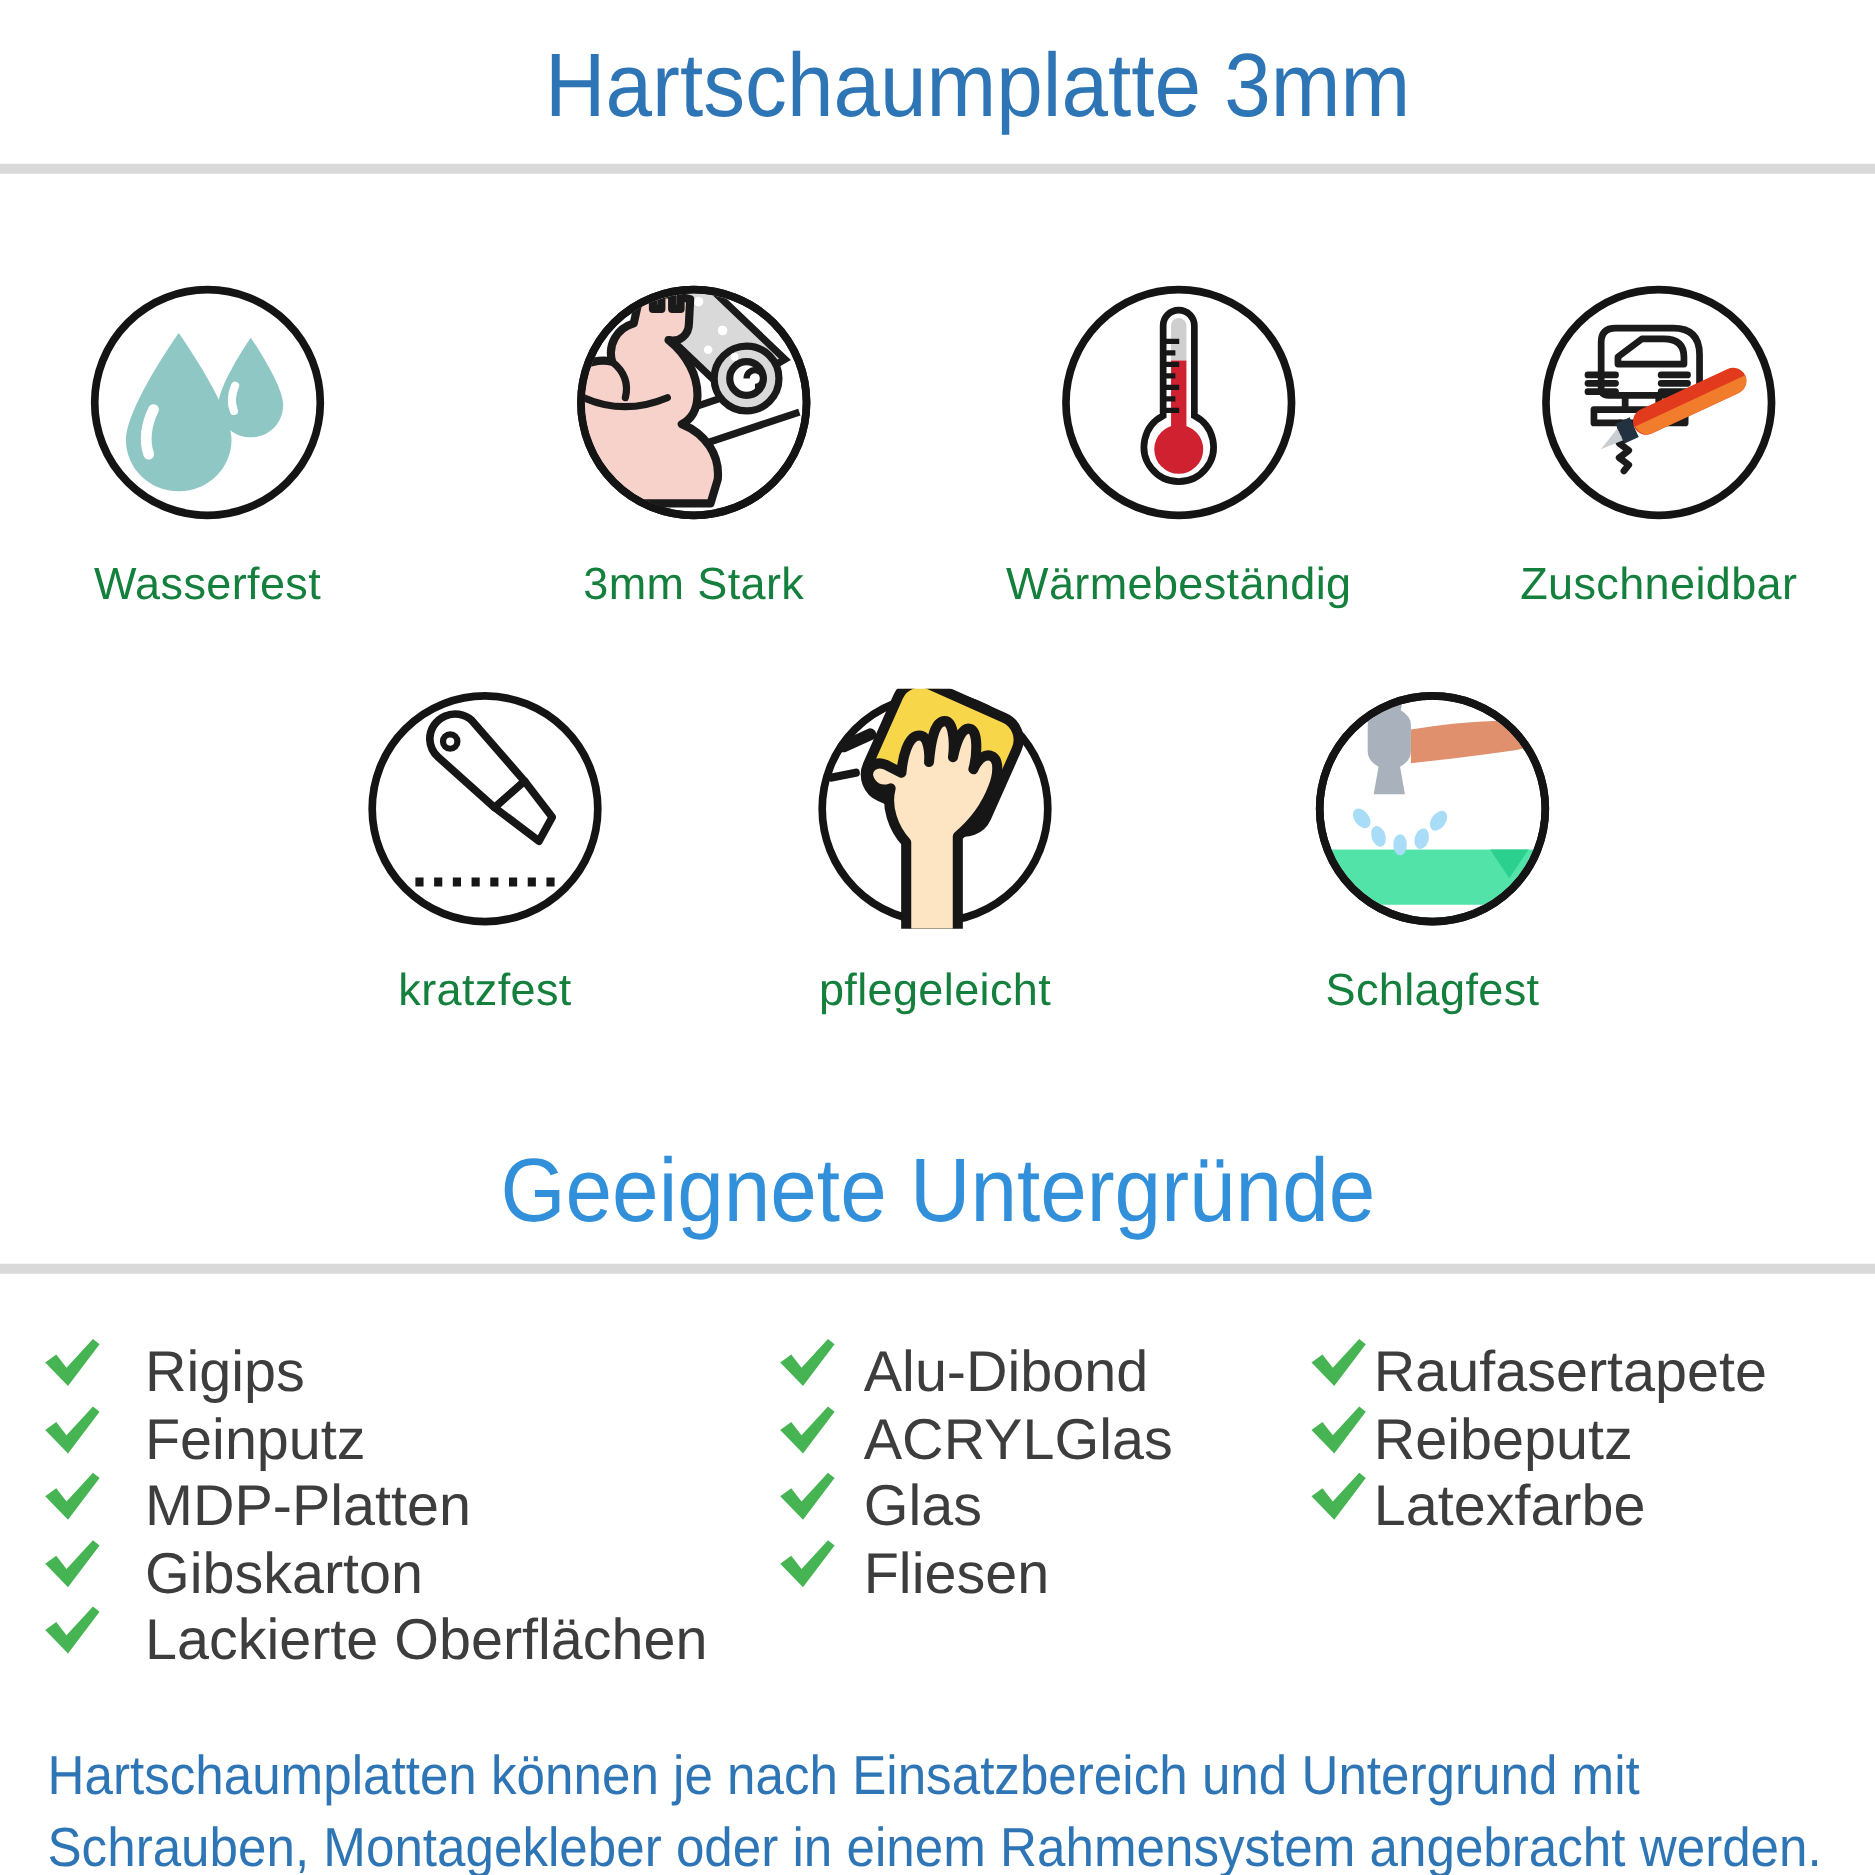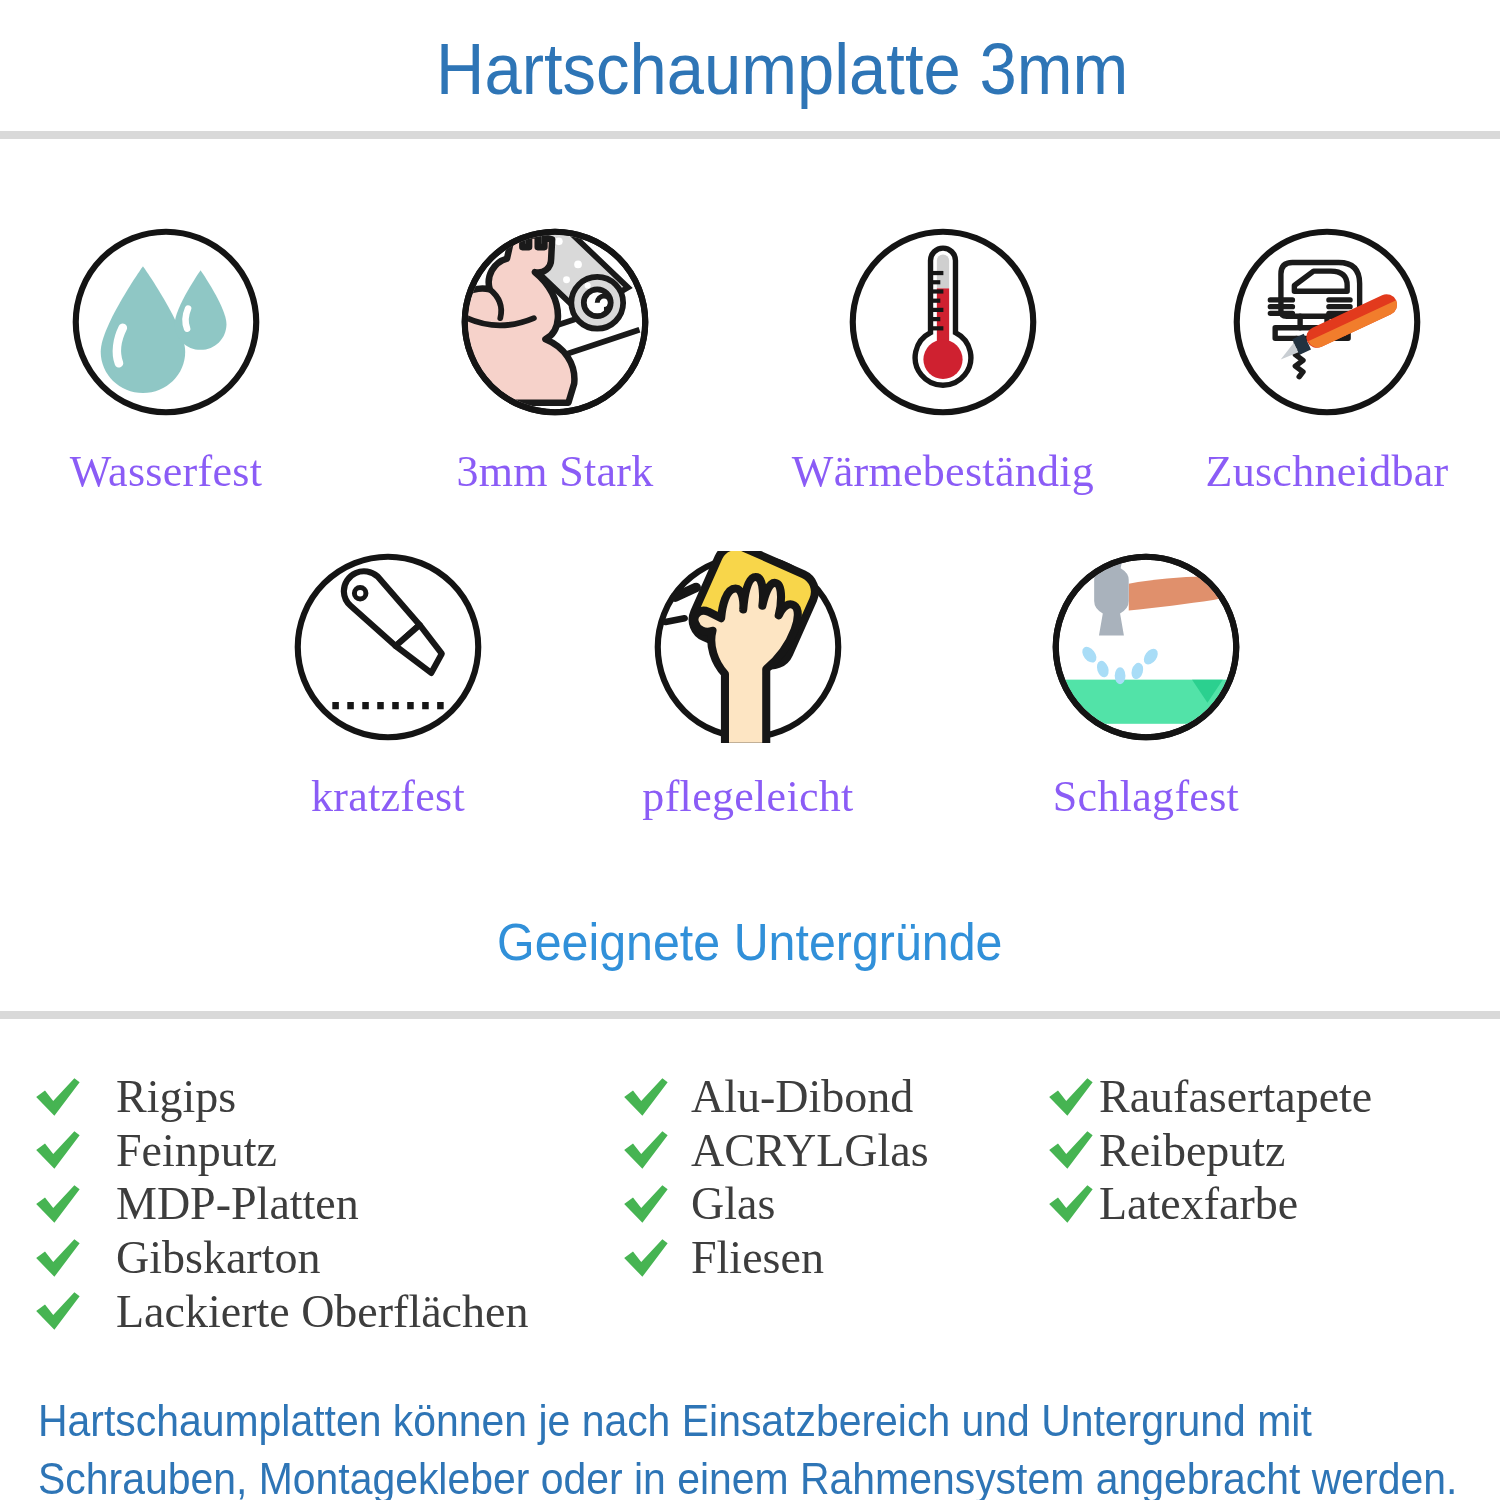--- a/index.html
+++ b/index.html
@@ -1,29 +1,29 @@
 <!DOCTYPE html>
 <html><head>
 <meta charset="utf-8">
 <style>
   html,body{margin:0;padding:0;background:#fff;}
   .canvas{position:relative;width:1500px;height:1500px;background:#fff;overflow:hidden;
           font-family:"Liberation Sans",sans-serif;}
   .heading{position:absolute;left:0;width:1500px;text-align:center;margin:0;font-weight:400;}
   .h-top{top:28px;font-size:72px;color:#2e75b6;padding-left:32px;}
-  .h-mid{top:912px;font-size:52px;color:#3190d9;}
+  .h-mid{top:912px;font-size:72px;color:#3190d9;}
   .squeeze{display:inline-block;transform:scaleX(.93);transform-origin:center;white-space:nowrap;}
   .divider{position:absolute;left:0;width:1500px;height:8px;background:#d9d9d9;}
   .d1{top:131px}.d2{top:1011px}
   .feature{position:absolute;width:320px;margin:0;display:flex;flex-direction:column;align-items:center;}
   .fi{width:192px;height:192px;display:block;}
-  .flabel{margin-top:28px;font-size:44px;color:#8b5cf6;letter-spacing:.3px;white-space:nowrap;font-family:Liberation Serif, serif;}
+  .flabel{margin-top:28px;font-size:36px;color:#15803d;letter-spacing:.3px;white-space:nowrap;}
   .col{position:absolute;top:1070px;display:flex;flex-direction:column;}
   .c1{left:35px}.c2{left:623px}.c3{left:1048px}
-  .li{display:flex;align-items:center;height:53.6px;font-family:Liberation Serif, serif;}
+  .li{display:flex;align-items:flex-start;height:53.6px;}
   .check{width:47px;height:40px;flex:0 0 auto;}
   .li-label{font-size:46px;color:#3d3d3d;white-space:nowrap;}
   .c1 .li-label{margin-left:34px}.c2 .li-label{margin-left:21px}.c3 .li-label{margin-left:4px}
   .footer{position:absolute;left:38px;top:1392px;margin:0;font-size:44px;line-height:1.32;
           color:#2e75b6;white-space:nowrap;transform:scaleX(.93);transform-origin:0 0;}
 </style>
 </head>
 <body>
 
 <div class="canvas">

